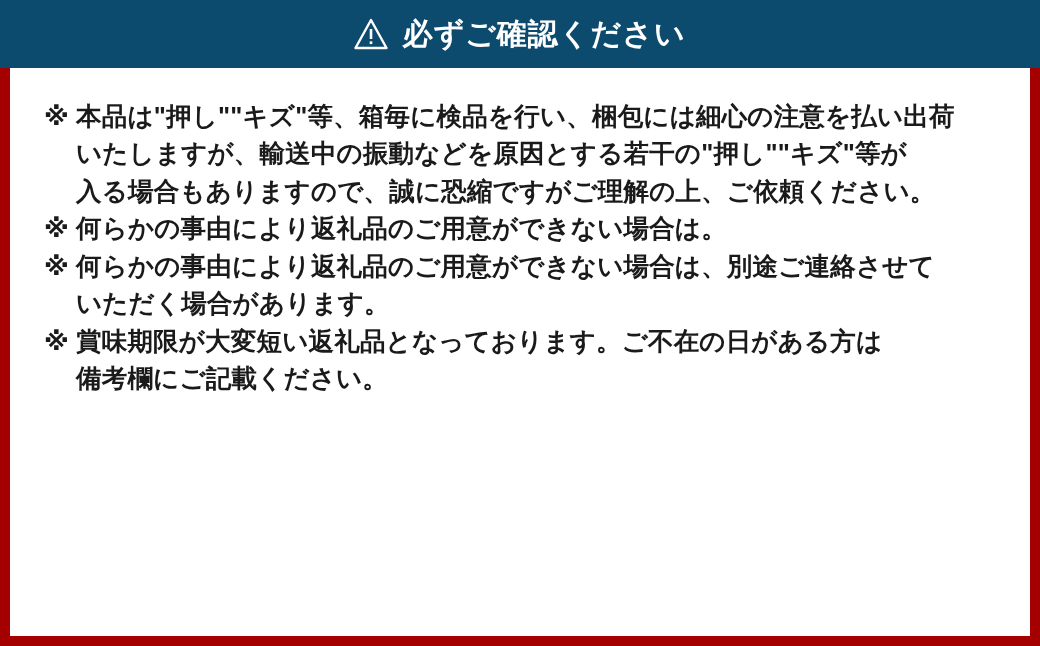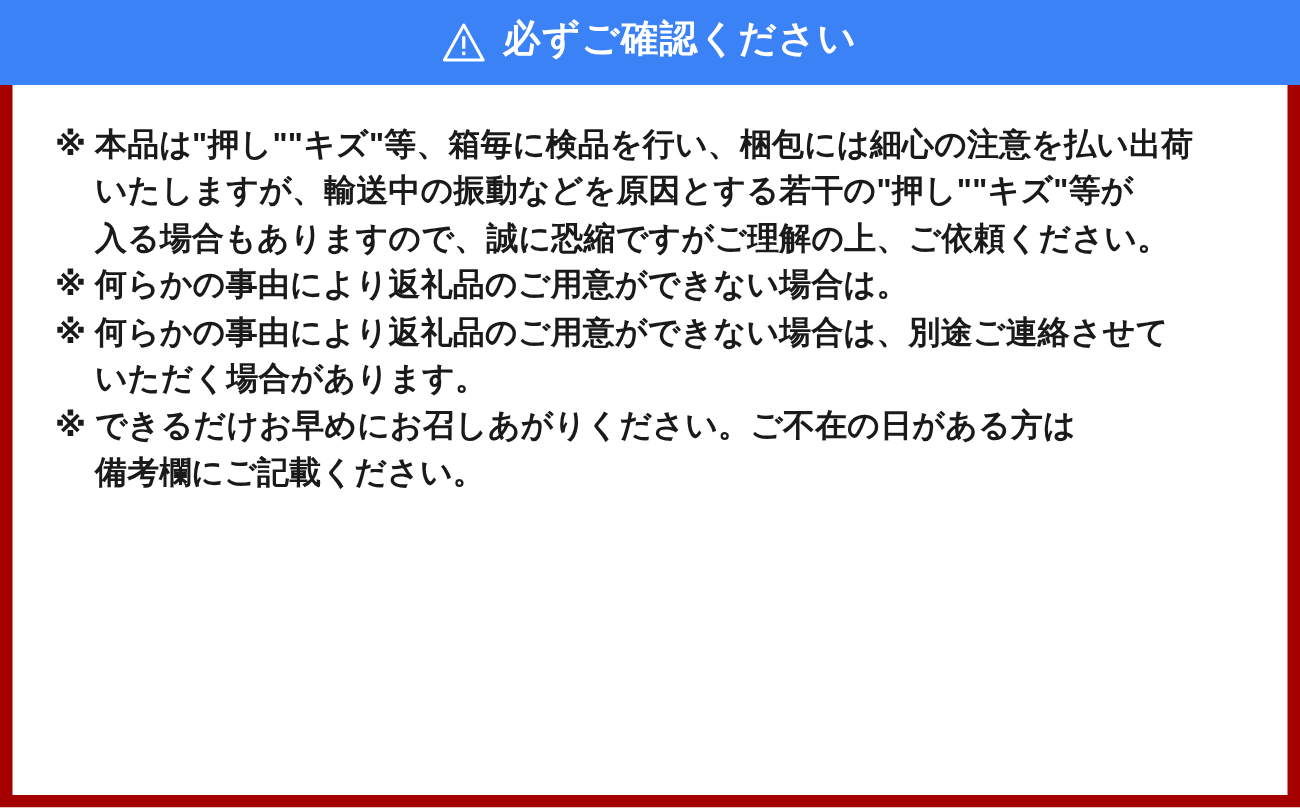--- a/index.html
+++ b/index.html
@@ -20,22 +20,21 @@
     box-sizing: border-box;
     background: #a50000;
     padding: 0;
   }
   .notice-header {
     height: 68px;
     display: flex;
     align-items: center;
     justify-content: center;
     gap: 14px;
-    background: #3b82f6;
-    font-family: Liberation Mono, monospace;
+    background: #0c4a6e;
   }
   .warning-icon {
     width: 34px;
     height: 32px;
     display: block;
   }
   .notice-title {
     color: #ffffff;
     font-size: 30px;
     font-weight: bold;
@@ -95,18 +94,18 @@
   </div>
 
   <div class="notice-body">
     <ul class="notice-list">
       <li class="notice-item" style="--marker: &quot;※&quot;;">本品は"押し""キズ"等、箱毎に検品を行い、梱包には細心の注意を払い出荷
 いたしますが、輸送中の振動などを原因とする若干の"押し""キズ"等が
 入る場合もありますので、誠に恐縮ですがご理解の上、ご依頼ください。</li>
       <li class="notice-item" style="--marker: &quot;※&quot;;">何らかの事由により返礼品のご用意ができない場合は。</li>
       <li class="notice-item" style="--marker: &quot;※&quot;;">何らかの事由により返礼品のご用意ができない場合は、別途ご連絡させて
 いただく場合があります。</li>
-      <li class="notice-item" style="--marker: &quot;※&quot;;">できるだけお早めにお召しあがりください。ご不在の日がある方は
+      <li class="notice-item" style="--marker: &quot;※&quot;;">賞味期限が大変短い返礼品となっております。ご不在の日がある方は
 備考欄にご記載ください。</li>
     </ul>
   </div>
 
 </div>
 
 </body></html>

